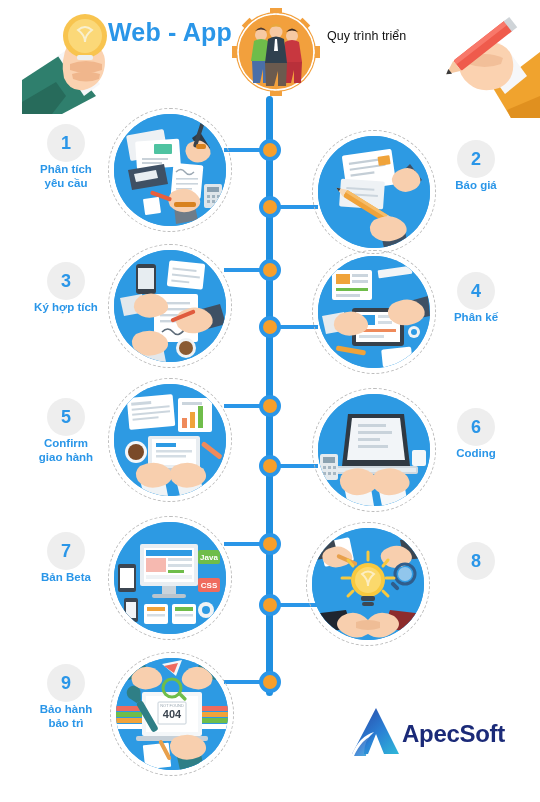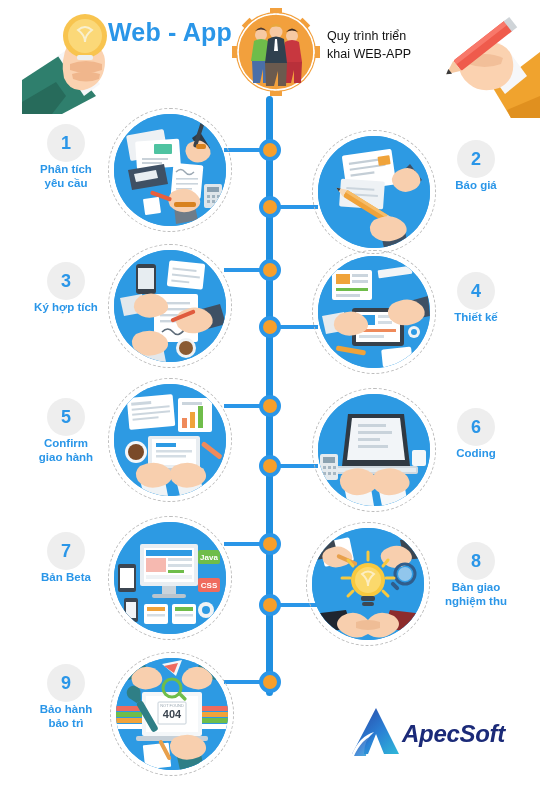--- a/index.html
+++ b/index.html
@@ -70,21 +70,21 @@
   }
   .caption{
     color:#2a96e8;font-size:11.5px;font-weight:bold;
     line-height:14px;
   }
 
   
   .logo{position:absolute;left:350px;top:706px;width:165px;height:56px;}
   .logo-text{
     position:absolute;left:52px;top:14px;
-    color:#1b2a78;font-size:24px;font-weight:bold;letter-spacing:-.3px;font-style:italic;
+    color:#1b2a78;font-size:24px;font-weight:bold;letter-spacing:-.3px;
   }
 </style>
 </head>
 <body>
 
 <div class="stage">
 
   <div class="header">
 
     <svg class="arm-left" viewBox="0 0 110 105">
@@ -133,21 +133,20 @@
 
       <circle cx="44" cy="24" r="6.5" fill="#f6c9a3"></circle>
       <path d="M37 20 q7 -8 14 0 q-7 -3 -14 0 Z" fill="#e9a63c"></path>
       <path d="M36 31 q8 -5 16 0 l3 24 l-22 0 Z" fill="#30414f"></path>
       <path d="M43 31 l2 0 l1 12 l-4 0 Z" fill="#ffffff"></path>
       <path d="M33 55 l22 0 l-1 23 l-8 0 l0 -15 l-4 15 l-8 0 Z" fill="#6b5a4e"></path>
     </svg>
 
     <div class="subtitle">
       <div>Quy trình triển</div>
-      <div>khai WEB-APP</div>
     </div>
 
     <svg class="arm-right" viewBox="0 0 125 120">
 
       <path d="M125 118 L125 52 L78 88 L96 118 Z" fill="#f0a32e"></path>
       <path d="M125 118 L125 96 L92 110 L96 118 Z" fill="#e0901f"></path>
 
       <path d="M74 72 L96 54 L112 76 L90 94 Z" fill="#f6f7f9"></path>
 
       <path d="M44 60 Q56 40 76 42 Q96 44 98 62 Q100 80 84 88 Q66 94 54 84 Q42 74 44 60 Z" fill="#fbd2b0"></path>
@@ -364,21 +363,21 @@
 
         <rect x="18" y="92" width="30" height="5" rx="2" fill="#f0a33a" transform="rotate(10 33 94)"></rect>
 
         <rect x="64" y="92" width="30" height="18" rx="2" fill="#ffffff" transform="rotate(-6 79 101)"></rect>
       </svg>
     </div>
   </div>
   <div class="step-label" style="left:420px;top:272px;">
     <div class="badge">4</div>
     <div class="caption">
-      <div>Thiết kế</div>
+      <div>Phân kế</div>
     </div>
   </div>
 
   <div class="circle-wrap" style="left:108px;top:378px;">
     <div class="circle-dash"></div>
     <div class="circle-img">
       <svg viewBox="0 0 112 112" width="112" height="112">
         <rect width="112" height="112" fill="#2d9ae3"></rect>
 
         <rect x="14" y="12" width="46" height="32" rx="2" fill="#ffffff" transform="rotate(-5 37 28)"></rect>
@@ -550,24 +549,20 @@
 
         <path d="M0 86 L34 82 L40 100 L0 106 Z" fill="#1f2630"></path>
         <path d="M112 86 L78 82 L72 100 L112 106 Z" fill="#8d2c2c"></path>
         <path d="M30 88 q14 -8 26 4 q10 -12 26 -4 q10 8 0 16 q-14 10 -26 2 q-12 8 -26 -2 q-10 -8 0 -16 Z" fill="#f8cfae"></path>
         <path d="M44 94 q12 -4 24 0 l0 6 q-12 4 -24 0 Z" fill="#efbd96"></path>
       </svg>
     </div>
   </div>
   <div class="step-label" style="left:420px;top:542px;">
     <div class="badge">8</div>
-    <div class="caption">
-      <div>Bàn giao</div>
-      <div>nghiệm thu</div>
-    </div>
   </div>
 
   <div class="circle-wrap" style="left:110px;top:652px;">
     <div class="circle-dash"></div>
     <div class="circle-img">
       <svg viewBox="0 0 112 112" width="112" height="112">
         <rect width="112" height="112" fill="#2d9ae3"></rect>
 
         <g>
           <rect x="0" y="48" width="26" height="5" fill="#ef6b5e"></rect>

